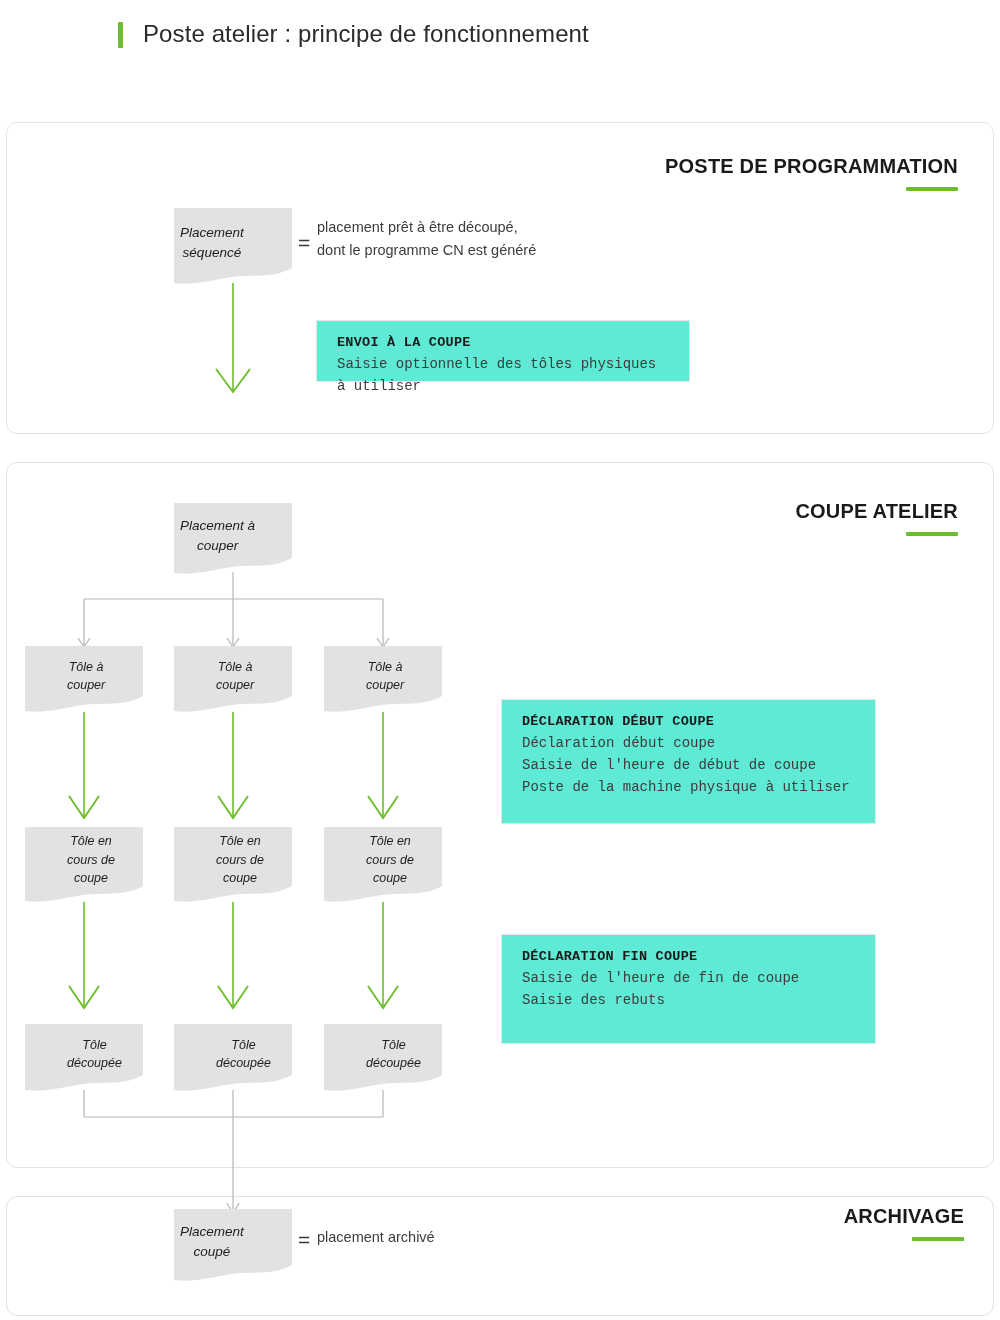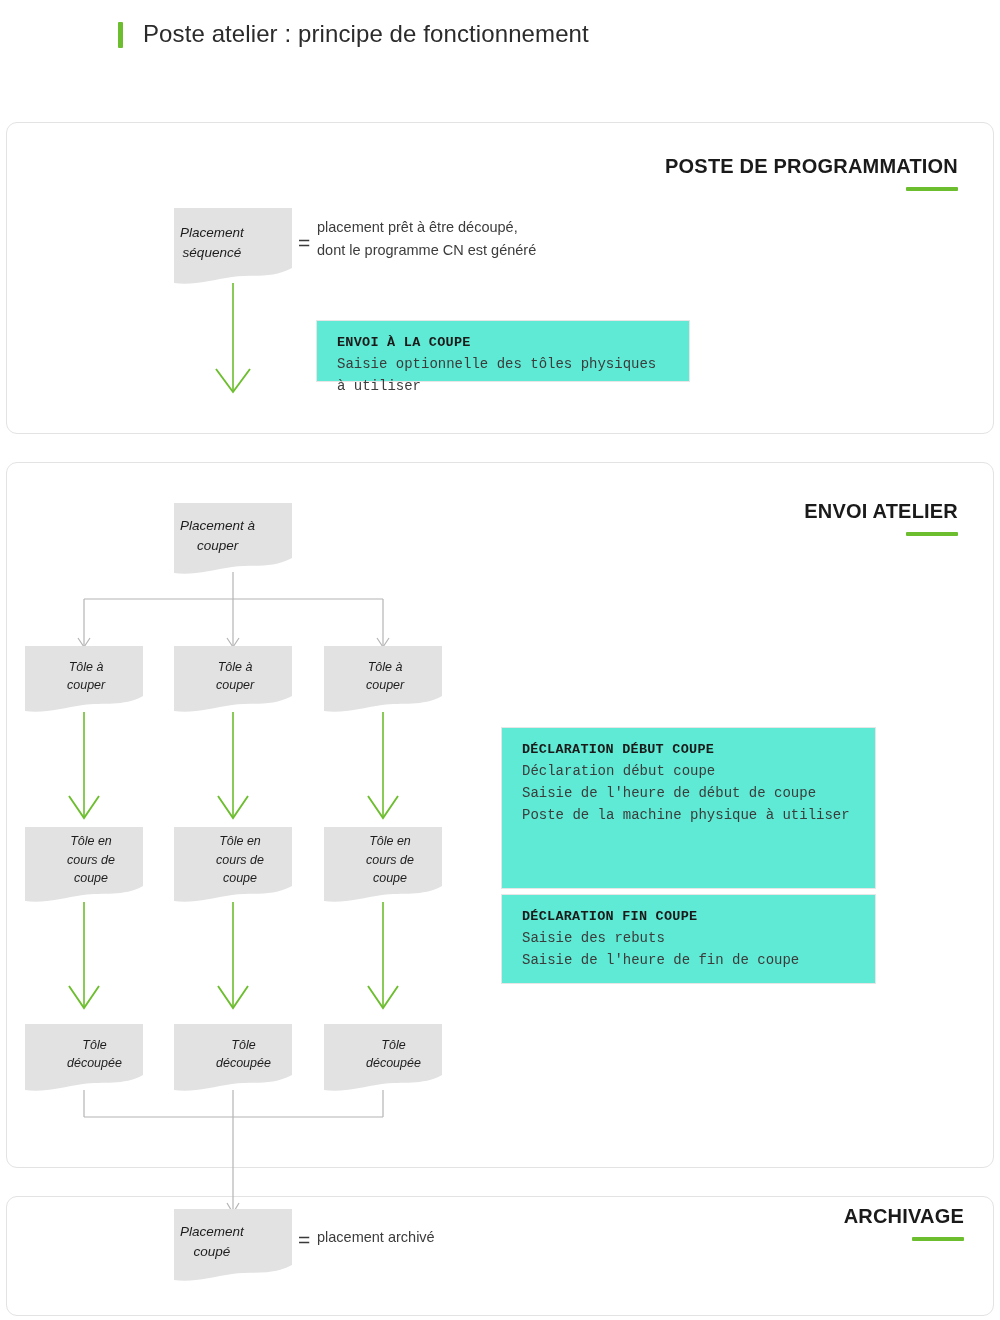--- a/index.html
+++ b/index.html
@@ -171,21 +171,21 @@
       <path d="M174,1209 H292 V1265 C272,1276 252,1271 232,1274 C212,1277 192,1283 174,1280 Z"></path>
     </g>
   </svg>
 
   <div class="section-head" id="head-programmation">
     <span class="label">POSTE DE PROGRAMMATION</span>
     <span class="underline"></span>
   </div>
 
   <div class="section-head" id="head-atelier">
-    <span class="label">ENVOI ATELIER</span>
+    <span class="label">COUPE ATELIER</span>
     <span class="underline"></span>
   </div>
 
   <div class="section-head" id="head-archivage">
     <span class="label">ARCHIVAGE</span>
     <span class="underline"></span>
   </div>
 
   <div class="node" style="left:174px;top:208px;width:118px;height:70px;">
     <div class="node-label">
@@ -266,31 +266,31 @@
       <span>découpée</span>
     </div>
   </div>
   <div class="node small" style="left:324px;top:1024px;width:118px;height:60px;">
     <div class="node-label">
       <span>Tôle</span><br>
       <span>découpée</span>
     </div>
   </div>
 
-  <div class="infobox" style="left:501px;top:727px;width:375px;height:162px;">
+  <div class="infobox" style="left:501px;top:699px;width:375px;height:125px;">
     <div class="ib-title">DÉCLARATION DÉBUT COUPE</div>
     <div class="ib-line">Déclaration début coupe</div>
     <div class="ib-line">Saisie de l'heure de début de coupe</div>
     <div class="ib-line">Poste de la machine physique à utiliser</div>
   </div>
 
-  <div class="infobox" style="left:501px;top:894px;width:375px;height:90px;">
+  <div class="infobox" style="left:501px;top:934px;width:375px;height:110px;">
     <div class="ib-title">DÉCLARATION FIN COUPE</div>
+    <div class="ib-line">Saisie de l'heure de fin de coupe</div>
     <div class="ib-line">Saisie des rebuts</div>
-    <div class="ib-line">Saisie de l'heure de fin de coupe</div>
   </div>
 
   <div class="node" style="left:174px;top:1209px;width:118px;height:66px;">
     <div class="node-label">
       <span>Placement</span><br>
       <span>coupé</span>
     </div>
   </div>
 
   <div class="eq" style="left:298px;top:1229px;">=</div>

